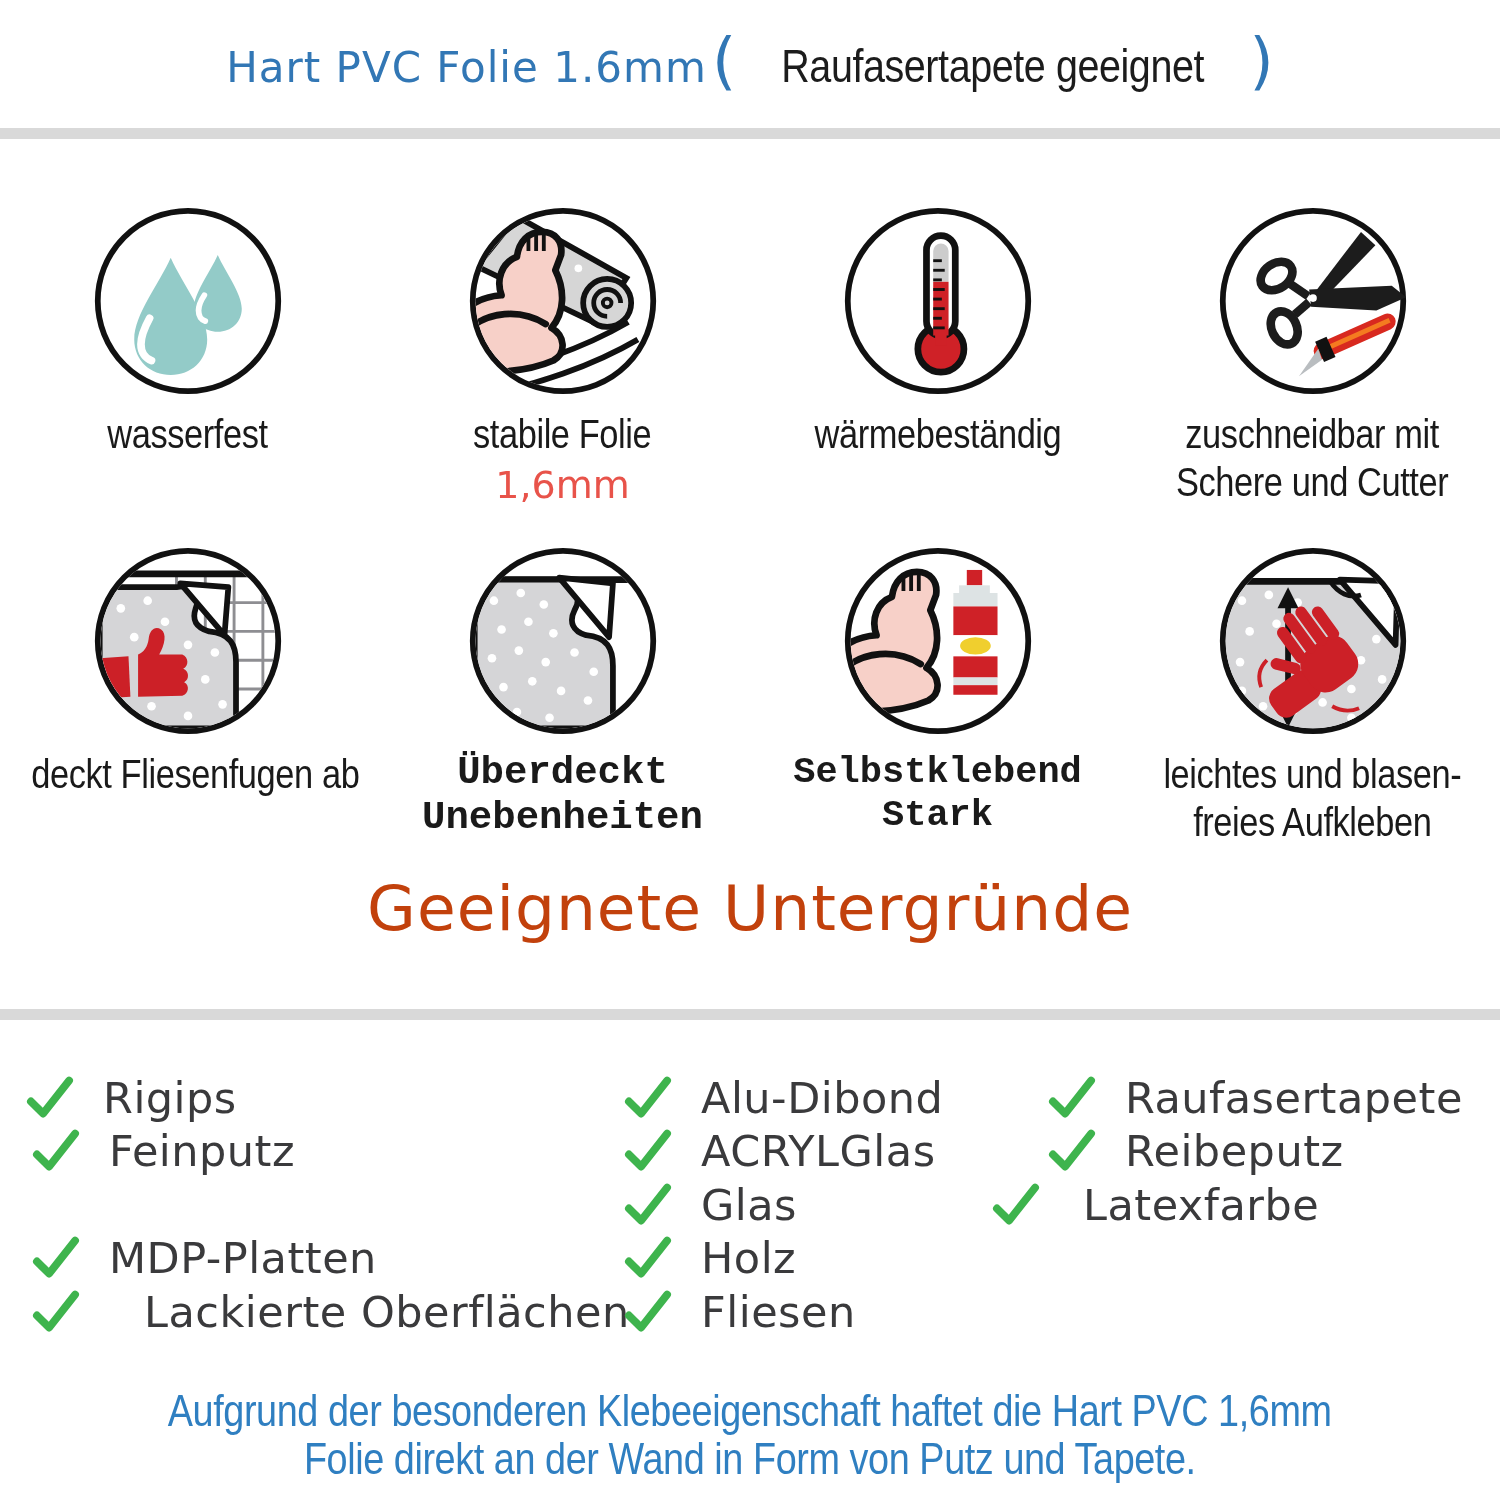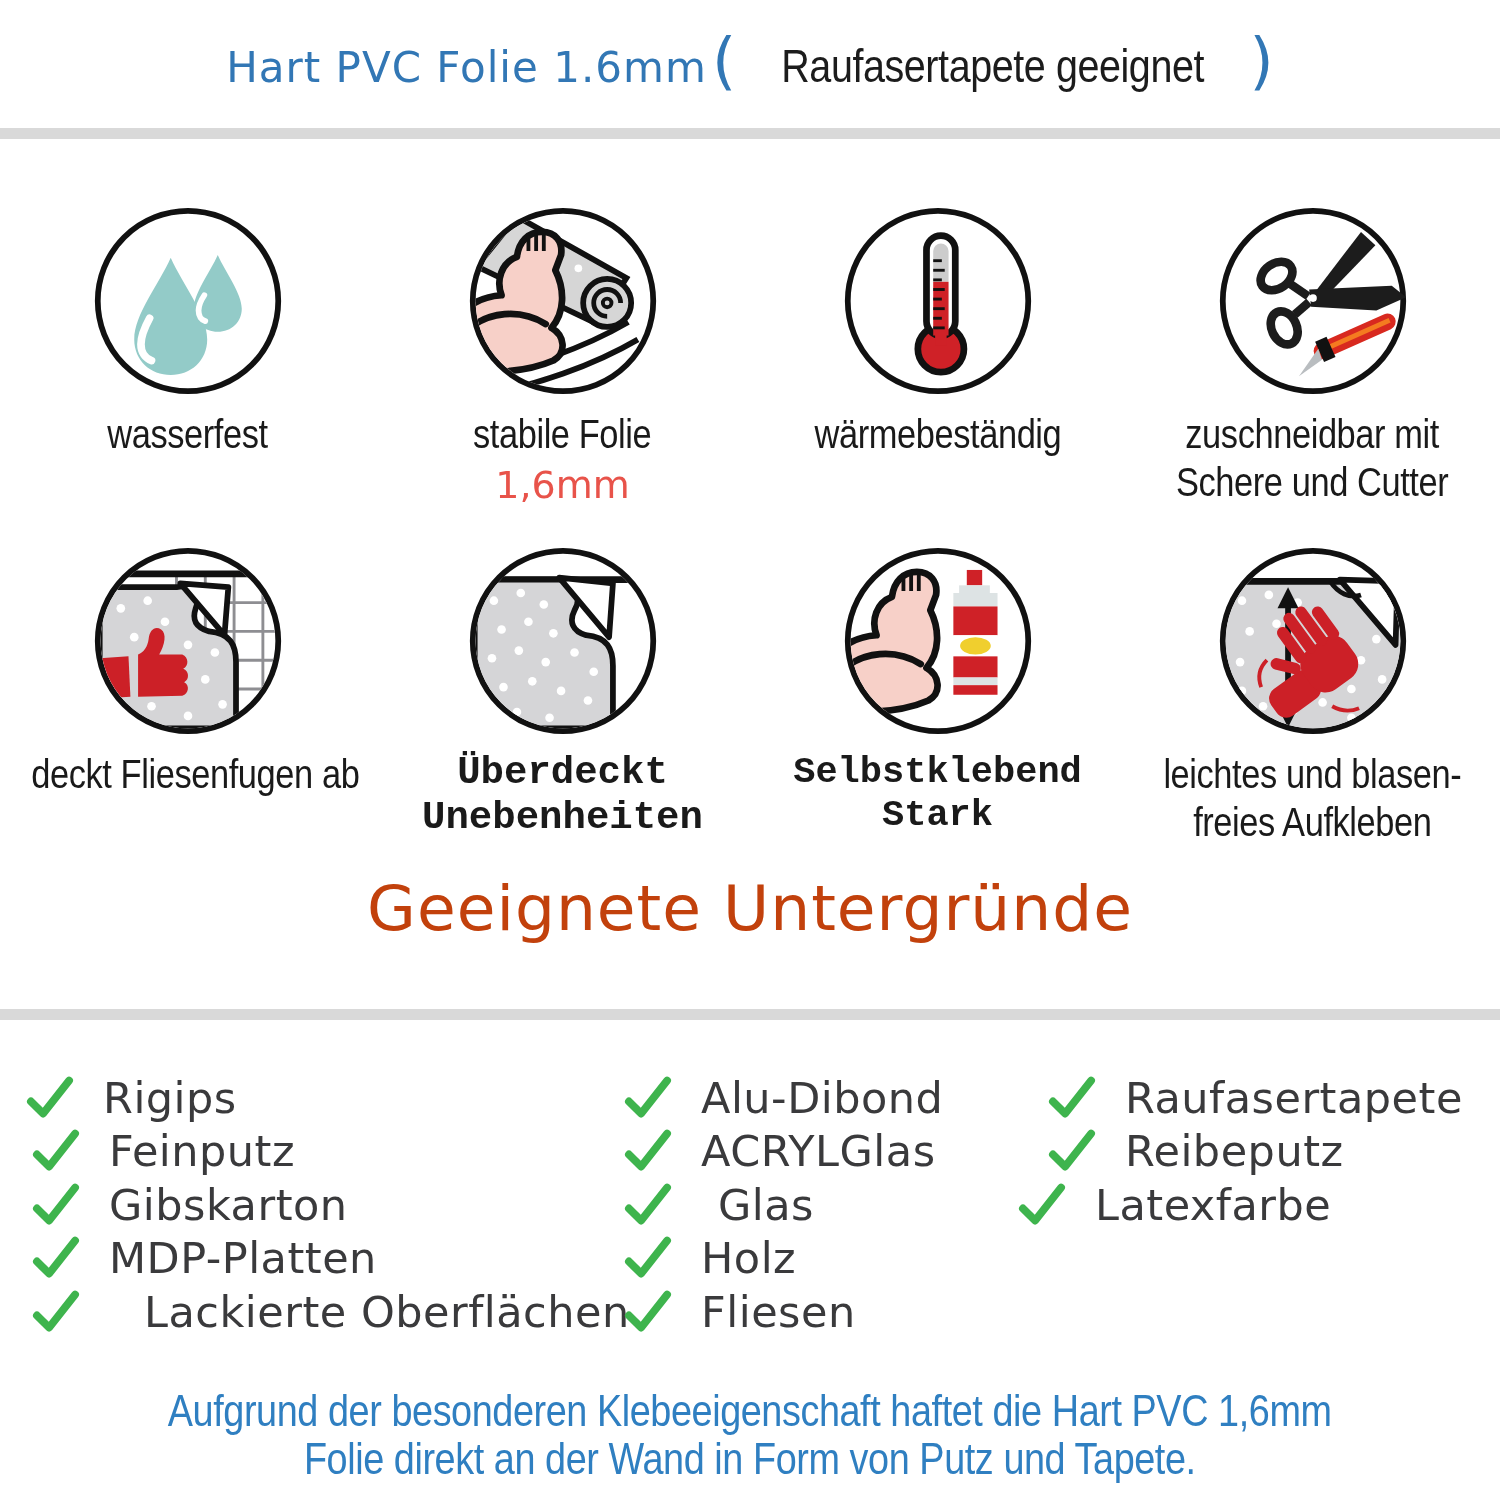--- a/index.html
+++ b/index.html
@@ -334,26 +334,20 @@
         <path d="M8,34 L22,48 L52,10" fill="none" stroke="#3eb44d" stroke-width="9" stroke-linecap="round" stroke-linejoin="round"></path>
       </svg>
     <span>Rigips</span>
   </div>
   <div class="check-row" style="left:30px;top:1125px;">
     <svg viewBox="0 0 60 60">
         <path d="M8,34 L22,48 L52,10" fill="none" stroke="#3eb44d" stroke-width="9" stroke-linecap="round" stroke-linejoin="round"></path>
       </svg>
     <span>Feinputz</span>
   </div>
-  <div class="check-row" style="left:30px;top:1179px;">
-    <svg viewBox="0 0 60 60">
-        <path d="M8,34 L22,48 L52,10" fill="none" stroke="#3eb44d" stroke-width="9" stroke-linecap="round" stroke-linejoin="round"></path>
-      </svg>
-    <span>Gibskarton</span>
-  </div>
   <div class="check-row" style="left:30px;top:1232px;">
     <svg viewBox="0 0 60 60">
         <path d="M8,34 L22,48 L52,10" fill="none" stroke="#3eb44d" stroke-width="9" stroke-linecap="round" stroke-linejoin="round"></path>
       </svg>
     <span>MDP-Platten</span>
   </div>
   <div class="check-row" style="left:30px;top:1286px;gap:35px;">
     <svg viewBox="0 0 60 60">
         <path d="M8,34 L22,48 L52,10" fill="none" stroke="#3eb44d" stroke-width="9" stroke-linecap="round" stroke-linejoin="round"></path>
       </svg>
@@ -365,21 +359,21 @@
         <path d="M8,34 L22,48 L52,10" fill="none" stroke="#3eb44d" stroke-width="9" stroke-linecap="round" stroke-linejoin="round"></path>
       </svg>
     <span>Alu-Dibond</span>
   </div>
   <div class="check-row" style="left:622px;top:1125px;">
     <svg viewBox="0 0 60 60">
         <path d="M8,34 L22,48 L52,10" fill="none" stroke="#3eb44d" stroke-width="9" stroke-linecap="round" stroke-linejoin="round"></path>
       </svg>
     <span>ACRYLGlas</span>
   </div>
-  <div class="check-row" style="left:622px;top:1179px;gap:17px;">
+  <div class="check-row" style="left:622px;top:1179px;">
     <svg viewBox="0 0 60 60">
         <path d="M8,34 L22,48 L52,10" fill="none" stroke="#3eb44d" stroke-width="9" stroke-linecap="round" stroke-linejoin="round"></path>
       </svg>
     <span>Glas</span>
   </div>
   <div class="check-row" style="left:622px;top:1232px;">
     <svg viewBox="0 0 60 60">
         <path d="M8,34 L22,48 L52,10" fill="none" stroke="#3eb44d" stroke-width="9" stroke-linecap="round" stroke-linejoin="round"></path>
       </svg>
     <span>Holz</span>
@@ -396,21 +390,21 @@
         <path d="M8,34 L22,48 L52,10" fill="none" stroke="#3eb44d" stroke-width="9" stroke-linecap="round" stroke-linejoin="round"></path>
       </svg>
     <span>Raufasertapete</span>
   </div>
   <div class="check-row" style="left:1046px;top:1125px;">
     <svg viewBox="0 0 60 60">
         <path d="M8,34 L22,48 L52,10" fill="none" stroke="#3eb44d" stroke-width="9" stroke-linecap="round" stroke-linejoin="round"></path>
       </svg>
     <span>Reibeputz</span>
   </div>
-  <div class="check-row" style="left:1016px;top:1179px;">
+  <div class="check-row" style="left:990px;top:1179px;gap:14px;">
     <svg viewBox="0 0 60 60">
         <path d="M8,34 L22,48 L52,10" fill="none" stroke="#3eb44d" stroke-width="9" stroke-linecap="round" stroke-linejoin="round"></path>
       </svg>
     <span>Latexfarbe</span>
   </div>
 
   <div class="footer-line f1">
     <span class="cond">Aufgrund der besonderen Klebeeigenschaft haftet die Hart PVC 1,6mm</span>
   </div>
   <div class="footer-line f2">

